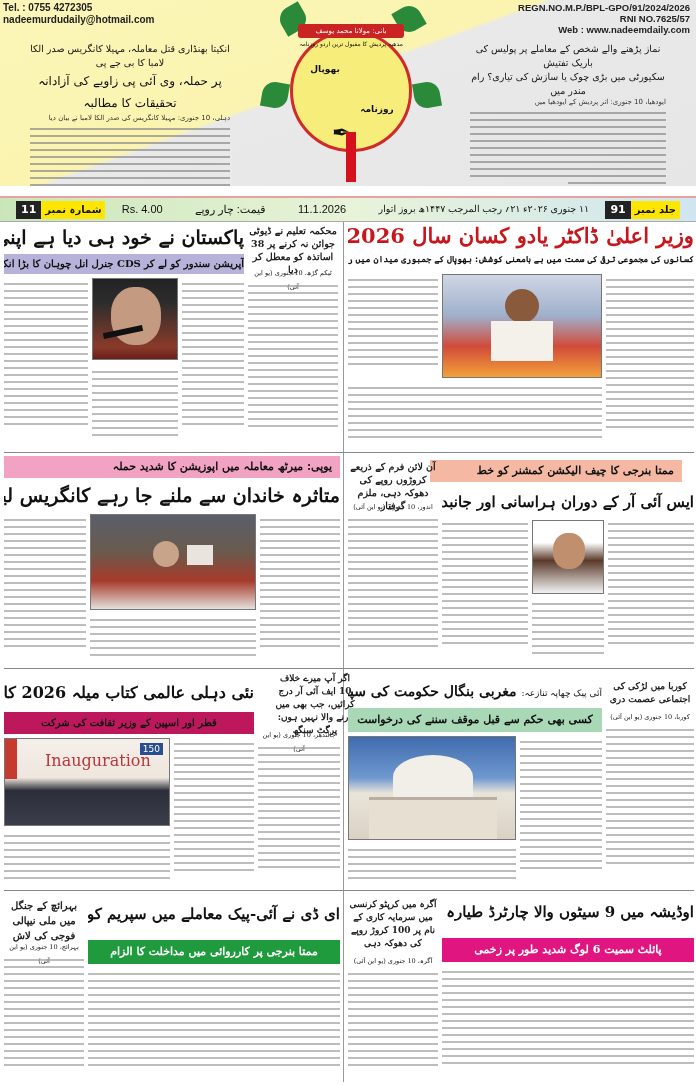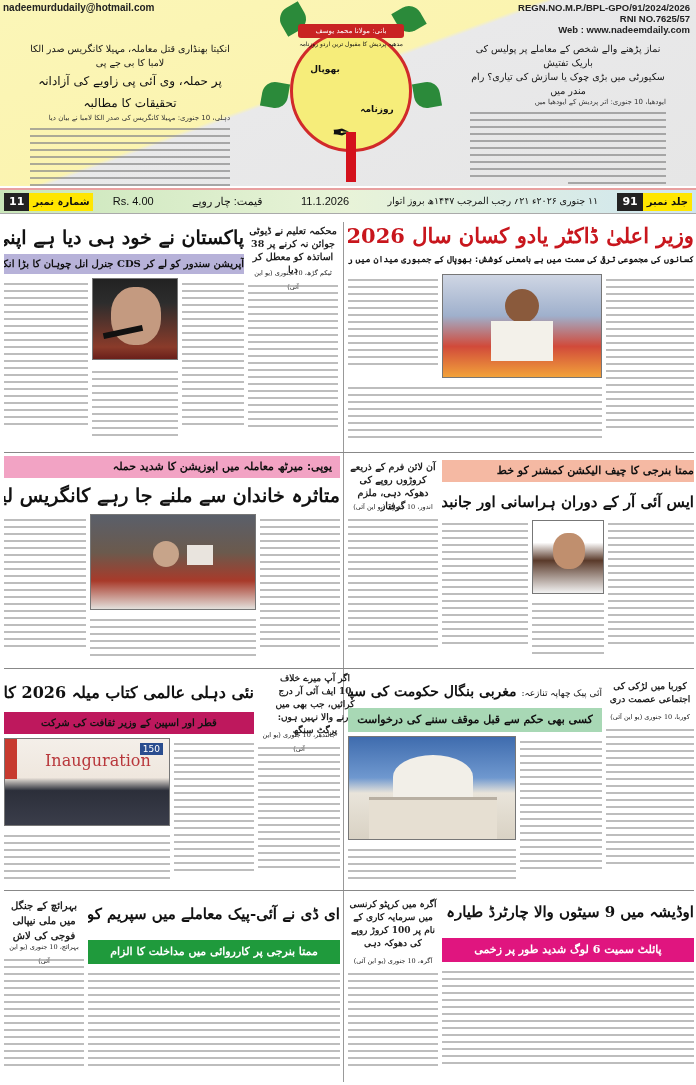--- a/index.html
+++ b/index.html
@@ -12,38 +12,39 @@
 .side-story{position:absolute;direction:rtl;text-align:justify}
 .side-story .hd{font-family:"DejaVu Serif",serif;font-weight:normal;text-align:center;color:#111}
 .body-lines{margin-top:3px}
 .body-lines i{display:block;height:2px;background:#8a8a8a;margin:5px 0;opacity:.7}
 .logo{position:absolute;left:262px;top:2px;width:178px;height:180px}
 .logo .ring{position:absolute;left:28px;top:28px;width:122px;height:122px;border-radius:50%;border:3px solid #d12a2a;background:#f6ed7a}
 .logo .banner{position:absolute;left:36px;top:22px;width:106px;height:14px;background:#c92323;color:#fff;font-size:7px;text-align:center;line-height:14px;border-radius:3px}
 .logo .title{position:absolute;left:40px;top:50px;width:100px;text-align:center;font-family:"DejaVu Serif",serif;font-weight:bold;font-size:44px;color:#d4111c;direction:rtl;line-height:50px}
 .logo .sub{position:absolute;left:0;width:100%;text-align:center;font-size:9px;direction:rtl}
 .logo .leaf{position:absolute;width:26px;height:26px;border-radius:50% 0;background:#2b8a3a}
-.dateline{position:absolute;left:0;top:188px;width:696px;height:26px;background:linear-gradient(90deg,#c9e6b9,#e8f3d8 50%,#cfe6f0);border-top:2px solid #e8a0a0;border-bottom:1px solid #aaa;display:flex;align-items:center;justify-content:space-between;padding:0 4px;font-size:11px}
+.dateline{position:absolute;left:0;top:196px;width:696px;height:26px;background:linear-gradient(90deg,#c9e6b9,#e8f3d8 50%,#cfe6f0);border-top:2px solid #e8a0a0;border-bottom:1px solid #aaa;display:flex;align-items:center;justify-content:space-between;padding:0 16px;font-size:11px}
 .chip{display:flex;align-items:center;height:18px}
 .chip .lab{background:#ffe600;padding:0 4px;height:18px;line-height:18px;font-size:10px;font-weight:bold;direction:rtl}
 .chip .num{background:#222;color:#fff;padding:0 5px;height:18px;line-height:18px;font-weight:bold;font-size:11px}
 .dl-mid{flex:1;display:flex;justify-content:space-around;direction:ltr;font-family:"Liberation Sans",sans-serif;font-size:11px}
 .col-divider{position:absolute;background:#999;width:1px}
 .h-big{position:absolute;direction:rtl;text-align:center;font-family:"DejaVu Serif",serif;font-weight:bold;white-space:nowrap;overflow:hidden}
 .strap{position:absolute;direction:rtl;text-align:center;font-family:"DejaVu Serif",serif;font-weight:bold;white-space:nowrap;overflow:hidden}
 .textblock{position:absolute;overflow:hidden}
 .textblock i{display:block;height:2px;background:#9a9a9a;margin:5px 0;opacity:.65}
 .photo{position:absolute;overflow:hidden;border:1px solid #777}
 .small-hd{position:absolute;direction:rtl;text-align:center;font-family:"DejaVu Serif",serif;font-weight:bold;font-size:10px;line-height:14px;color:#222}
 </style>
 </head>
 <body>
 
 <div class="masthead">
   <div class="contact">
+    <div>Tel. : 0755  4272305</div>
     <div>nadeemurdudaily@hotmail.com</div>
   </div>
   <div class="reg">
     <div>REGN.NO.M.P./BPL-GPO/91/2024/2026</div>
     <div>RNI NO.7625/57</div>
     <div>Web : www.nadeemdaily.com</div>
   </div>
 
   <div class="side-story" style="left:30px;top:42px;width:200px">
     <div class="hd" style="font-size:9.5px;line-height:14px">انکیتا بھنڈاری قتل معاملہ، مہیلا کانگریس صدر الکا لامبا کا بی جے پی</div>
@@ -314,21 +315,21 @@
   </div>
 <div class="textblock" style="left:90px;top:614px;width:166px;height:50px">
     <i></i>
     <i></i>
     <i></i>
     <i></i>
     <i></i>
     <i></i>
   </div>
 
-<div class="strap" style="left:442px;top:460px;width:252px;height:22px;line-height:22px;font-size:11px;background:#f5b9a3;text-align:right;">ممتا بنرجی کا چیف الیکشن کمشنر کو خط</div>
+<div class="strap" style="left:430px;top:460px;width:252px;height:22px;line-height:22px;font-size:11px;background:#f5b9a3;text-align:right;padding-right:8px">ممتا بنرجی کا چیف الیکشن کمشنر کو خط</div>
 <div class="h-big" style="left:442px;top:488px;width:252px;font-size:15px;line-height:28px">ایس آئی آر کے دوران ہراسانی اور جانبداری کے الزامات</div>
 <div class="small-hd" style="left:348px;top:460px;width:90px;font-size:9.5px;line-height:13px">آن لائن فرم کے ذریعے کروڑوں روپے کی دھوکہ دہی، ملزم گرفتار</div>
 <div class="small-hd" style="left:348px;top:500px;width:90px;font-size:6.5px;font-weight:normal">اندور، 10 جنوری (یو این آئی)</div>
 <div class="textblock" style="left:348px;top:514px;width:90px;height:150px">
     <i></i>
     <i></i>
     <i></i>
     <i></i>
     <i></i>
     <i></i>

